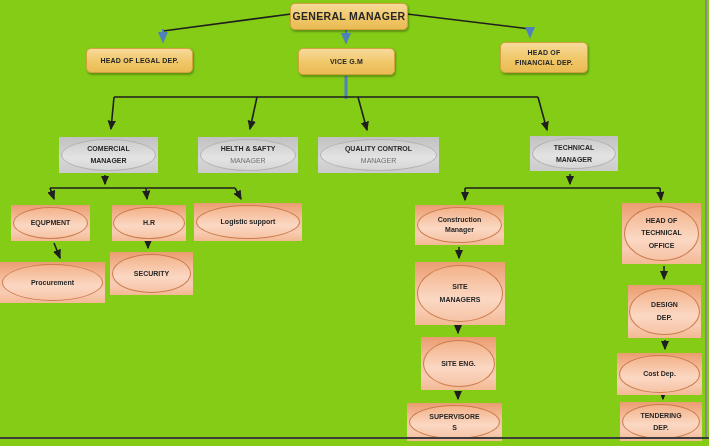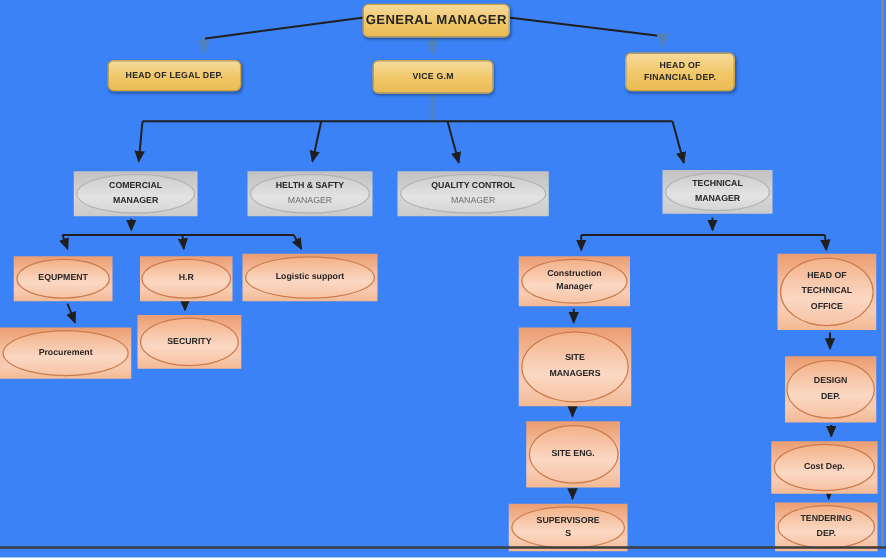--- a/index.html
+++ b/index.html
@@ -1,17 +1,17 @@
 <!DOCTYPE html>
 <html><head>
 <meta charset="utf-8">
 <style>
   html,body{margin:0;padding:0;background:#ffffff;}
   #stage{
-    position:relative;width:709px;height:446px;background:#3b82f6;overflow:hidden;
+    position:relative;width:709px;height:446px;background:#84cc16;overflow:hidden;
     font-family:"Liberation Sans", sans-serif;
   }
   svg.connectors{position:absolute;left:0;top:0;z-index:1;}
   .node{
     position:absolute;display:flex;flex-direction:column;align-items:center;justify-content:center;
     text-align:center;font-weight:bold;color:#262626;z-index:2;box-sizing:border-box;
   }
   .gold{
     font-size:7px;letter-spacing:.2px;
     background:linear-gradient(180deg,#f7da9b 0%,#f0c768 55%,#eabb54 100%);

